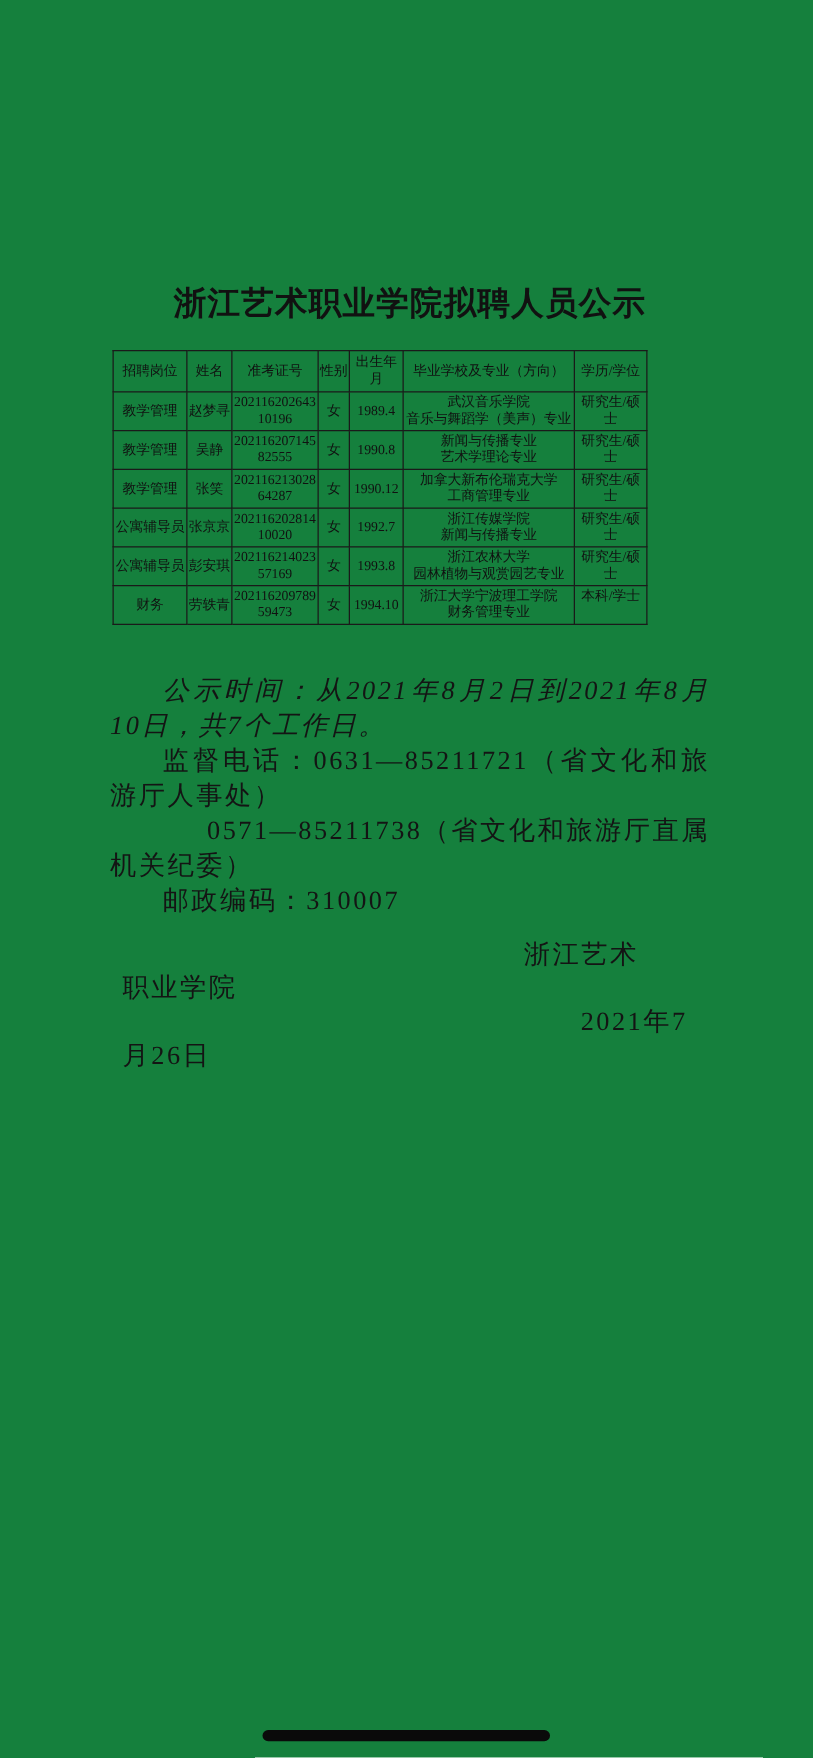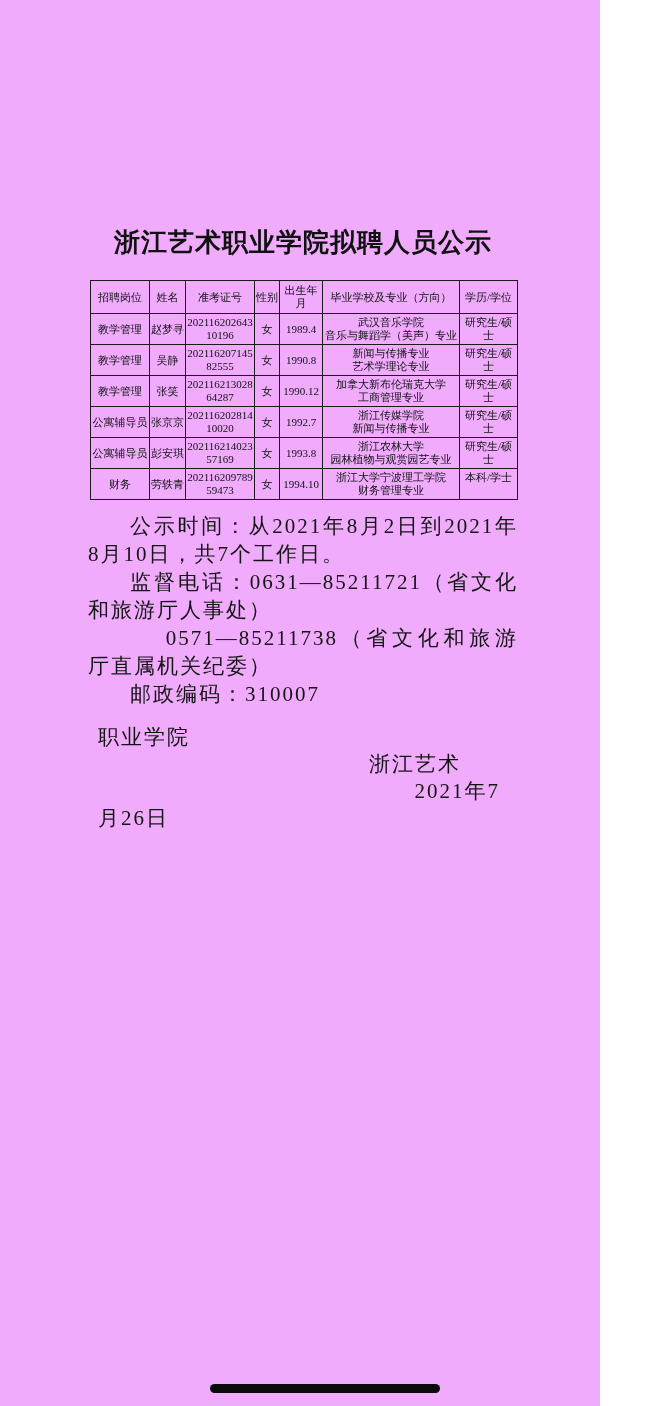--- a/index.html
+++ b/index.html
@@ -1,21 +1,21 @@
 <!DOCTYPE html>
 <html><head>
 <meta charset="utf-8">
 <style>
   * { margin: 0; padding: 0; box-sizing: border-box; }
   html, body { background: #ffffff; }
   .screen {
     position: relative;
-    width: 600px;
+    width: 650px;
     height: 1406px;
-    background: #f0abfc;
+    background: #15803d;
     overflow: hidden;
     font-family: "Liberation Serif", "DejaVu Serif", serif;
     color: #141414;
   }
   .doc {
     padding: 226px 82px 0 88px;
   }
   .doc-title {
     font-family: "Liberation Sans", "DejaVu Sans", sans-serif;
     font-size: 26px;
@@ -28,21 +28,21 @@
   }
   .para {
     font-size: 21px;
     line-height: 29px;
     letter-spacing: 2px;
     text-align: justify;
   }
   .para.tight { line-height: 28px; }
   .indent { text-indent: 2em; }
   .indent-lg { text-indent: 3.7em; }
-  .after-table { margin-top: 12px; }
+  .after-table { margin-top: 38px; font-style: italic; }
   table.roster {
     width: 427px;
     margin: 4px 0 0 2px;
     border-collapse: collapse;
     table-layout: fixed;
     font-size: 11px;
     line-height: 13px;
     letter-spacing: 0;
     color: #111111;
   }
@@ -202,22 +202,22 @@
         </tr>
       </tbody>
     </table>
 
     <p class="para tight indent after-table">公示时间：从2021年8月2日到2021年8月10日，共7个工作日。</p>
     <p class="para tight indent">监督电话：0631—85211721（省文化和旅游厅人事处）</p>
     <p class="para tight indent-lg">0571—85211738（省文化和旅游厅直属机关纪委）</p>
     <p class="para tight indent">邮政编码：310007</p>
 
     <div class="sig">
+      <div class="sig-line sig-right-1">浙江艺术</div>
       <div class="sig-line sig-left">职业学院</div>
-      <div class="sig-line sig-right-1">浙江艺术</div>
       <div class="sig-line sig-right-2">2021年7</div>
       <div class="sig-line sig-left">月26日</div>
     </div>
 
   </div>
 
   <div class="home-indicator"></div>
 </div>
 
 </body></html>

